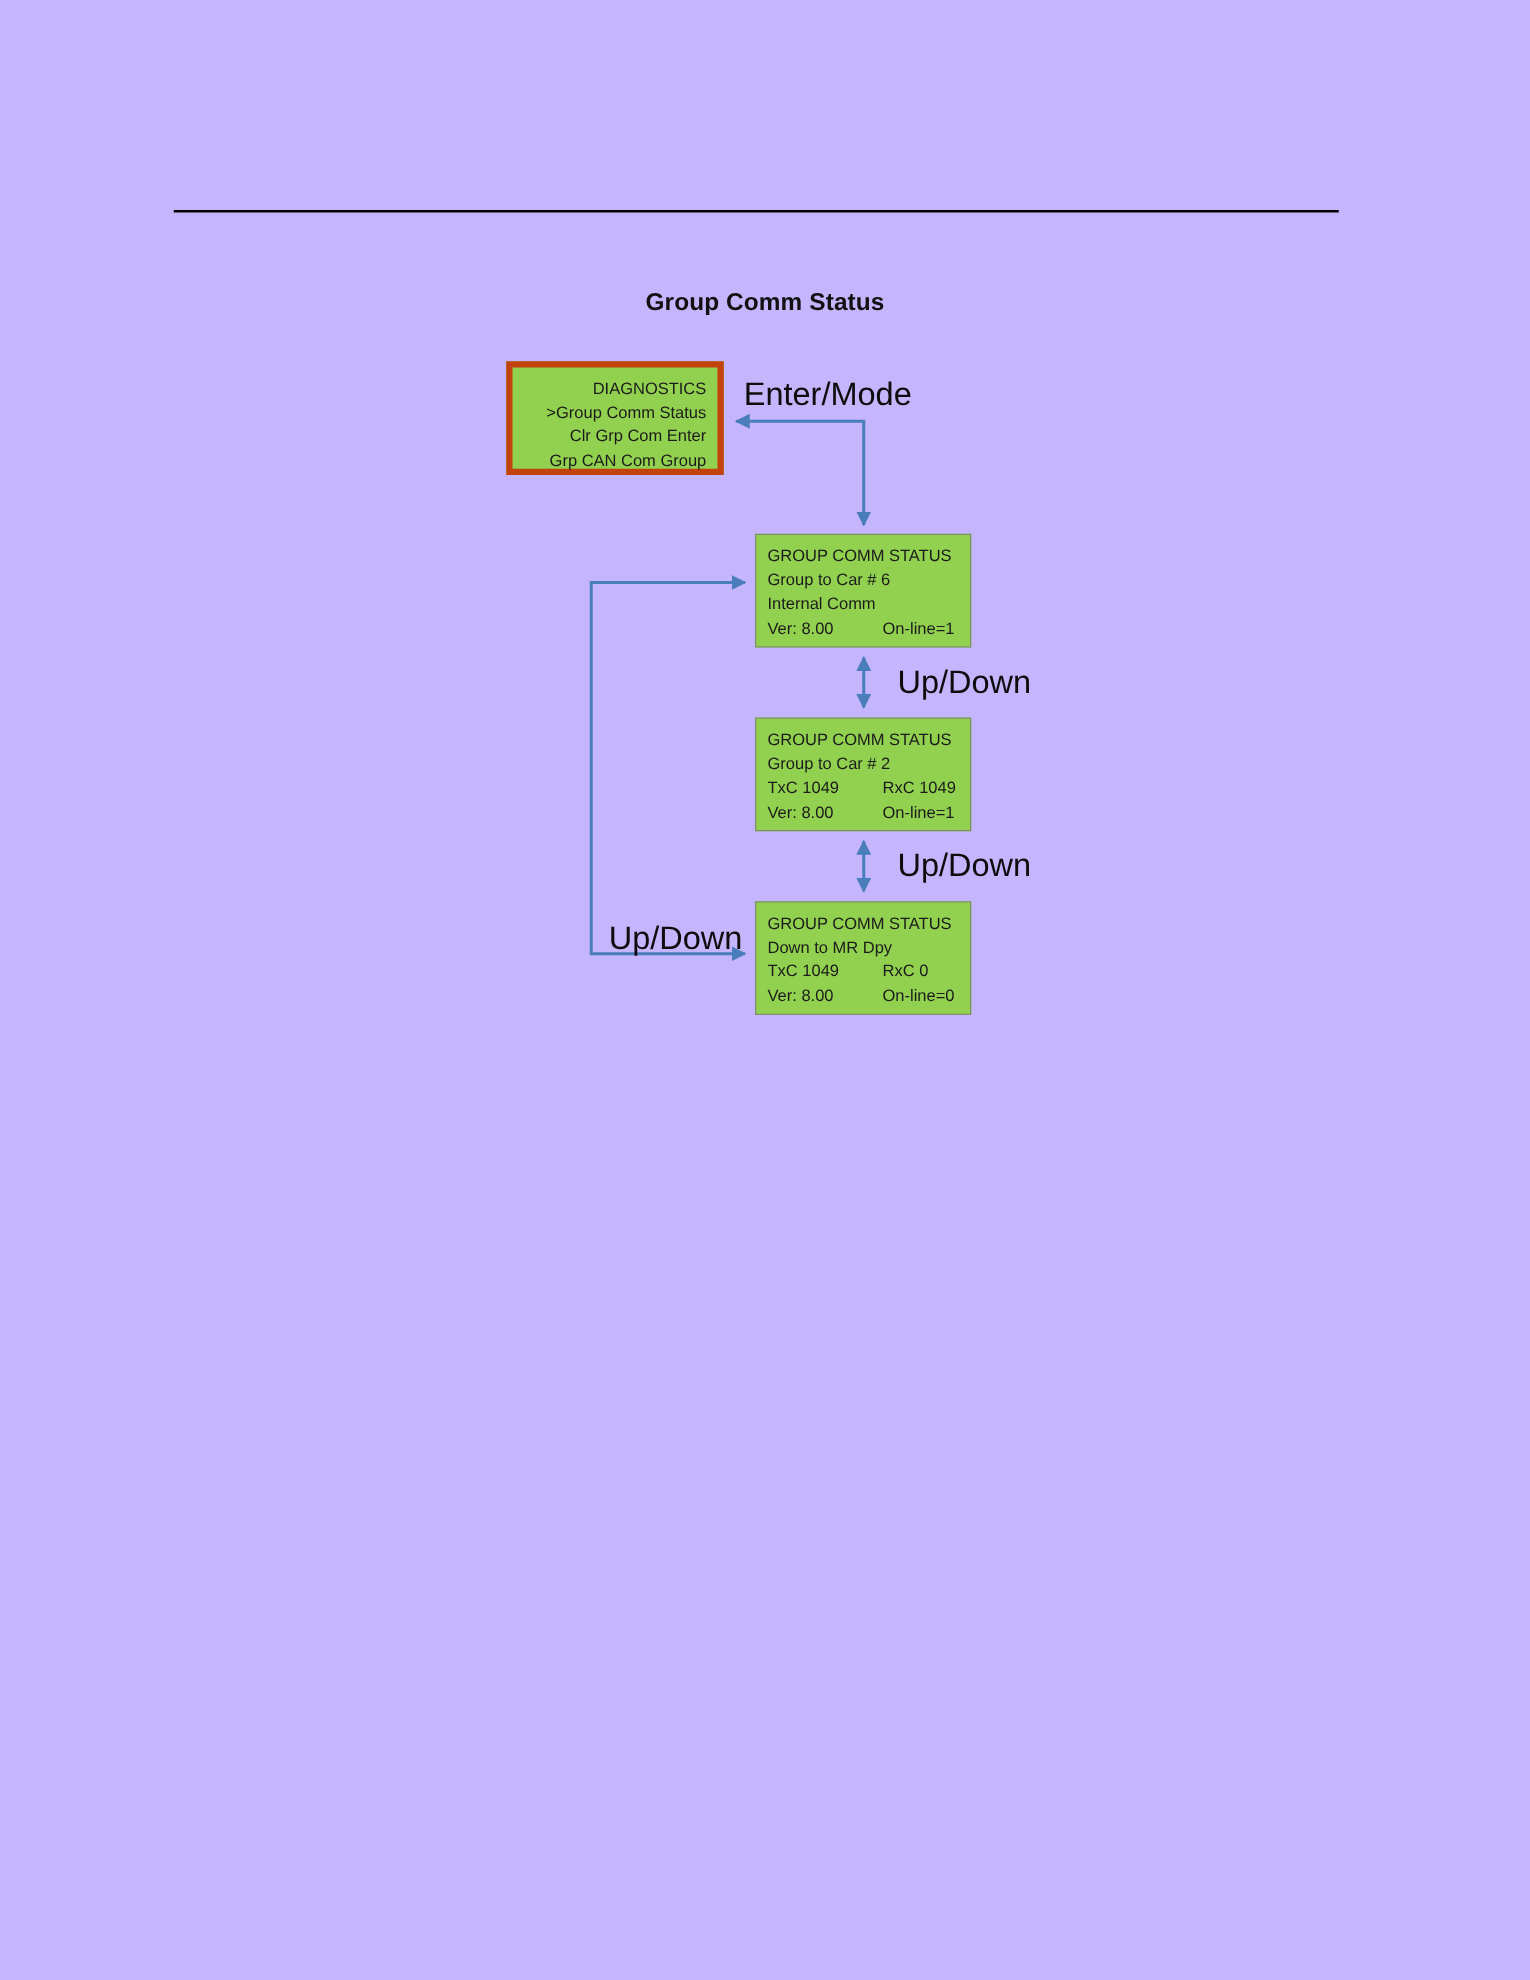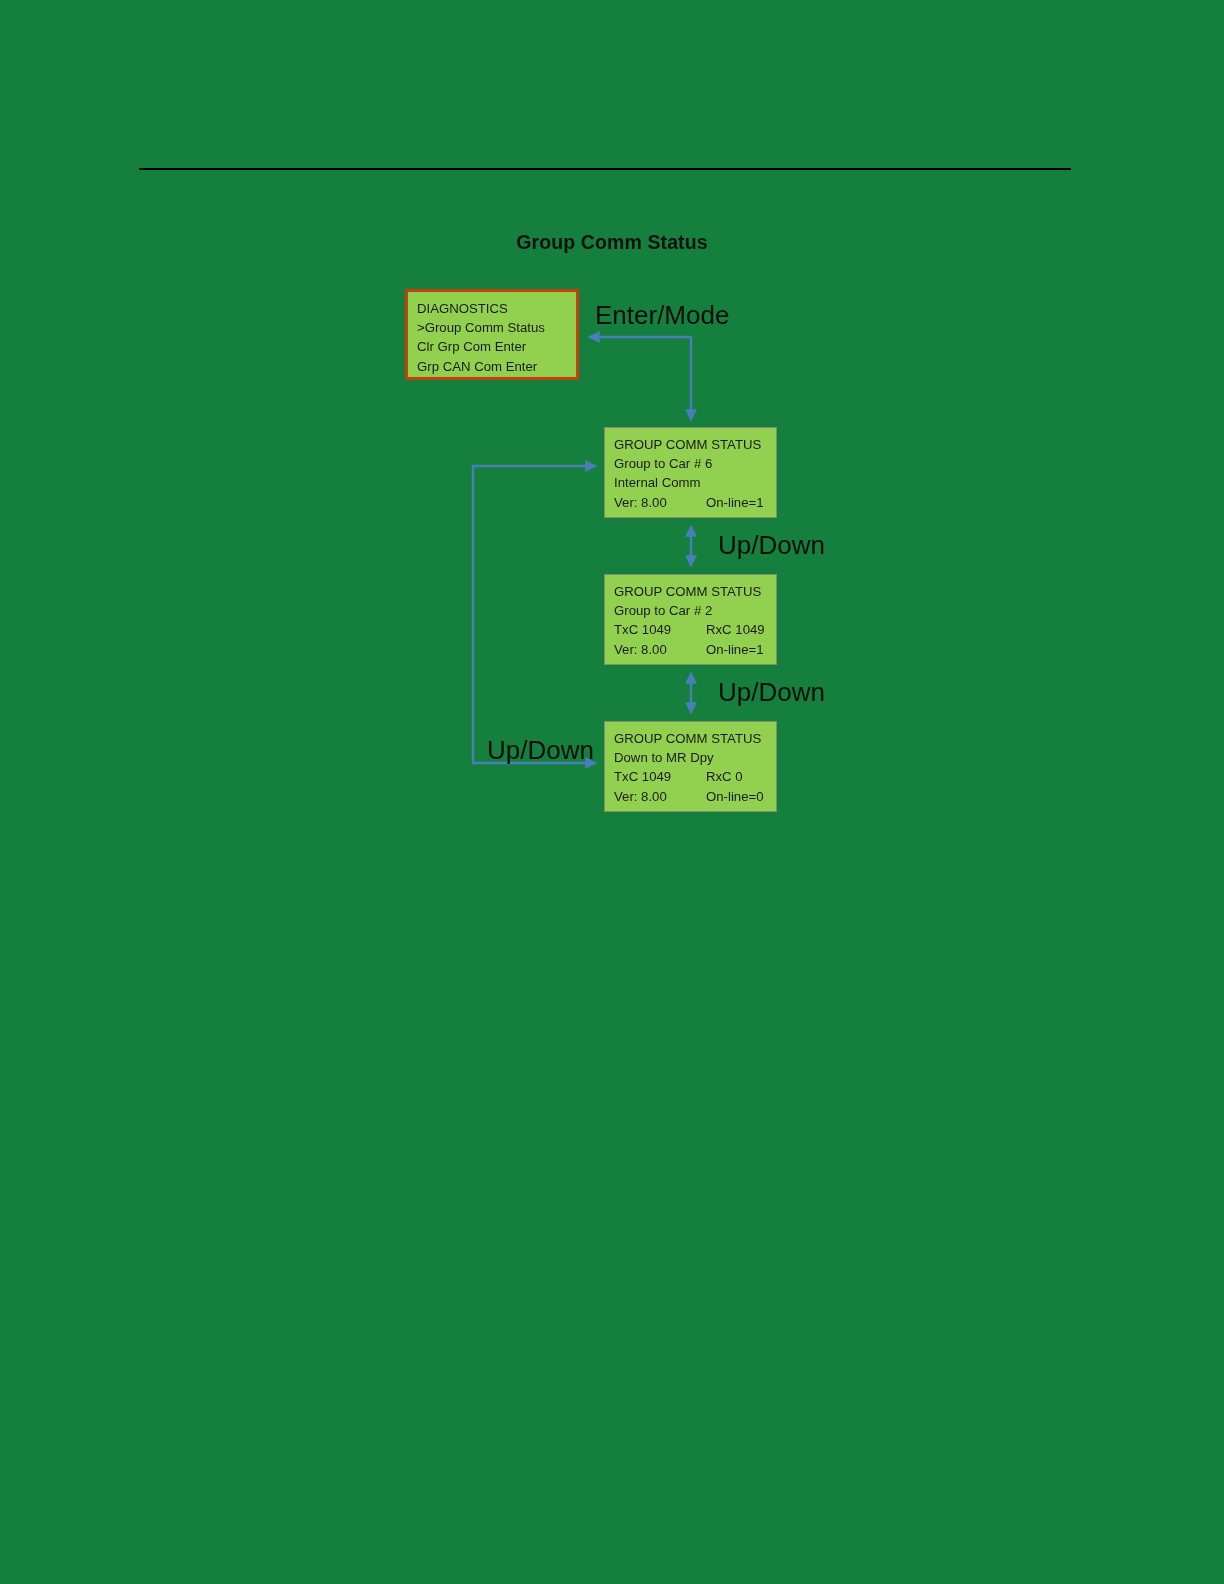--- a/index.html
+++ b/index.html
@@ -9,21 +9,21 @@
     background: #ffffff;
   }
   body {
     font-family: "Liberation Sans", sans-serif;
     color: #000000;
   }
   #page {
     position: relative;
     width: 1224px;
     height: 1584px;
-    background: #15803d;
+    background: #c4b5fd;
     overflow: hidden;
   }
 
   
   #header-rule {
     position: absolute;
     left: 139px;
     top: 168px;
     width: 932px;
     height: 0;
@@ -49,21 +49,22 @@
     background: #92D14F;
     border: 1px solid #7f8f6b;
     box-sizing: border-box;
     padding: 7px 9px 0 9px;
     font-size: 13.2px;
     line-height: 19.2px;
     color: #1b1b1b;
     white-space: nowrap;
   }
   .lcd-box.no-border {
-    border: 3px solid #c2410c;
+    border: 5px solid #c2410c;
+    text-align: right;
   }
   .lcd-line {
     display: block;
     position: relative;
     height: 19.2px;
   }
   .lcd-line .col-a {
     display: inline-block;
     text-align: right;
   }
@@ -143,21 +144,21 @@
 
   <div class="arrow-label" id="label-enter-mode">Enter/Mode</div>
   <div class="arrow-label" id="label-updown-1">Up/Down</div>
   <div class="arrow-label" id="label-updown-2">Up/Down</div>
   <div class="arrow-label" id="label-updown-3">Up/Down</div>
 
   <div class="lcd-box no-border" id="box-diagnostics">
     <span class="lcd-line">DIAGNOSTICS</span>
     <span class="lcd-line">&gt;Group Comm Status</span>
     <span class="lcd-line">Clr Grp Com Enter</span>
-    <span class="lcd-line">Grp CAN Com Enter</span>
+    <span class="lcd-line">Grp CAN Com Group</span>
   </div>
 
   <div class="lcd-box" id="box-status-1">
     <span class="lcd-line">GROUP COMM STATUS</span>
     <span class="lcd-line">Group to Car # 6</span>
     <span class="lcd-line">
       <span class="col-a">Internal Comm</span>
       <span class="col-b"></span>
     </span>
     <span class="lcd-line">

